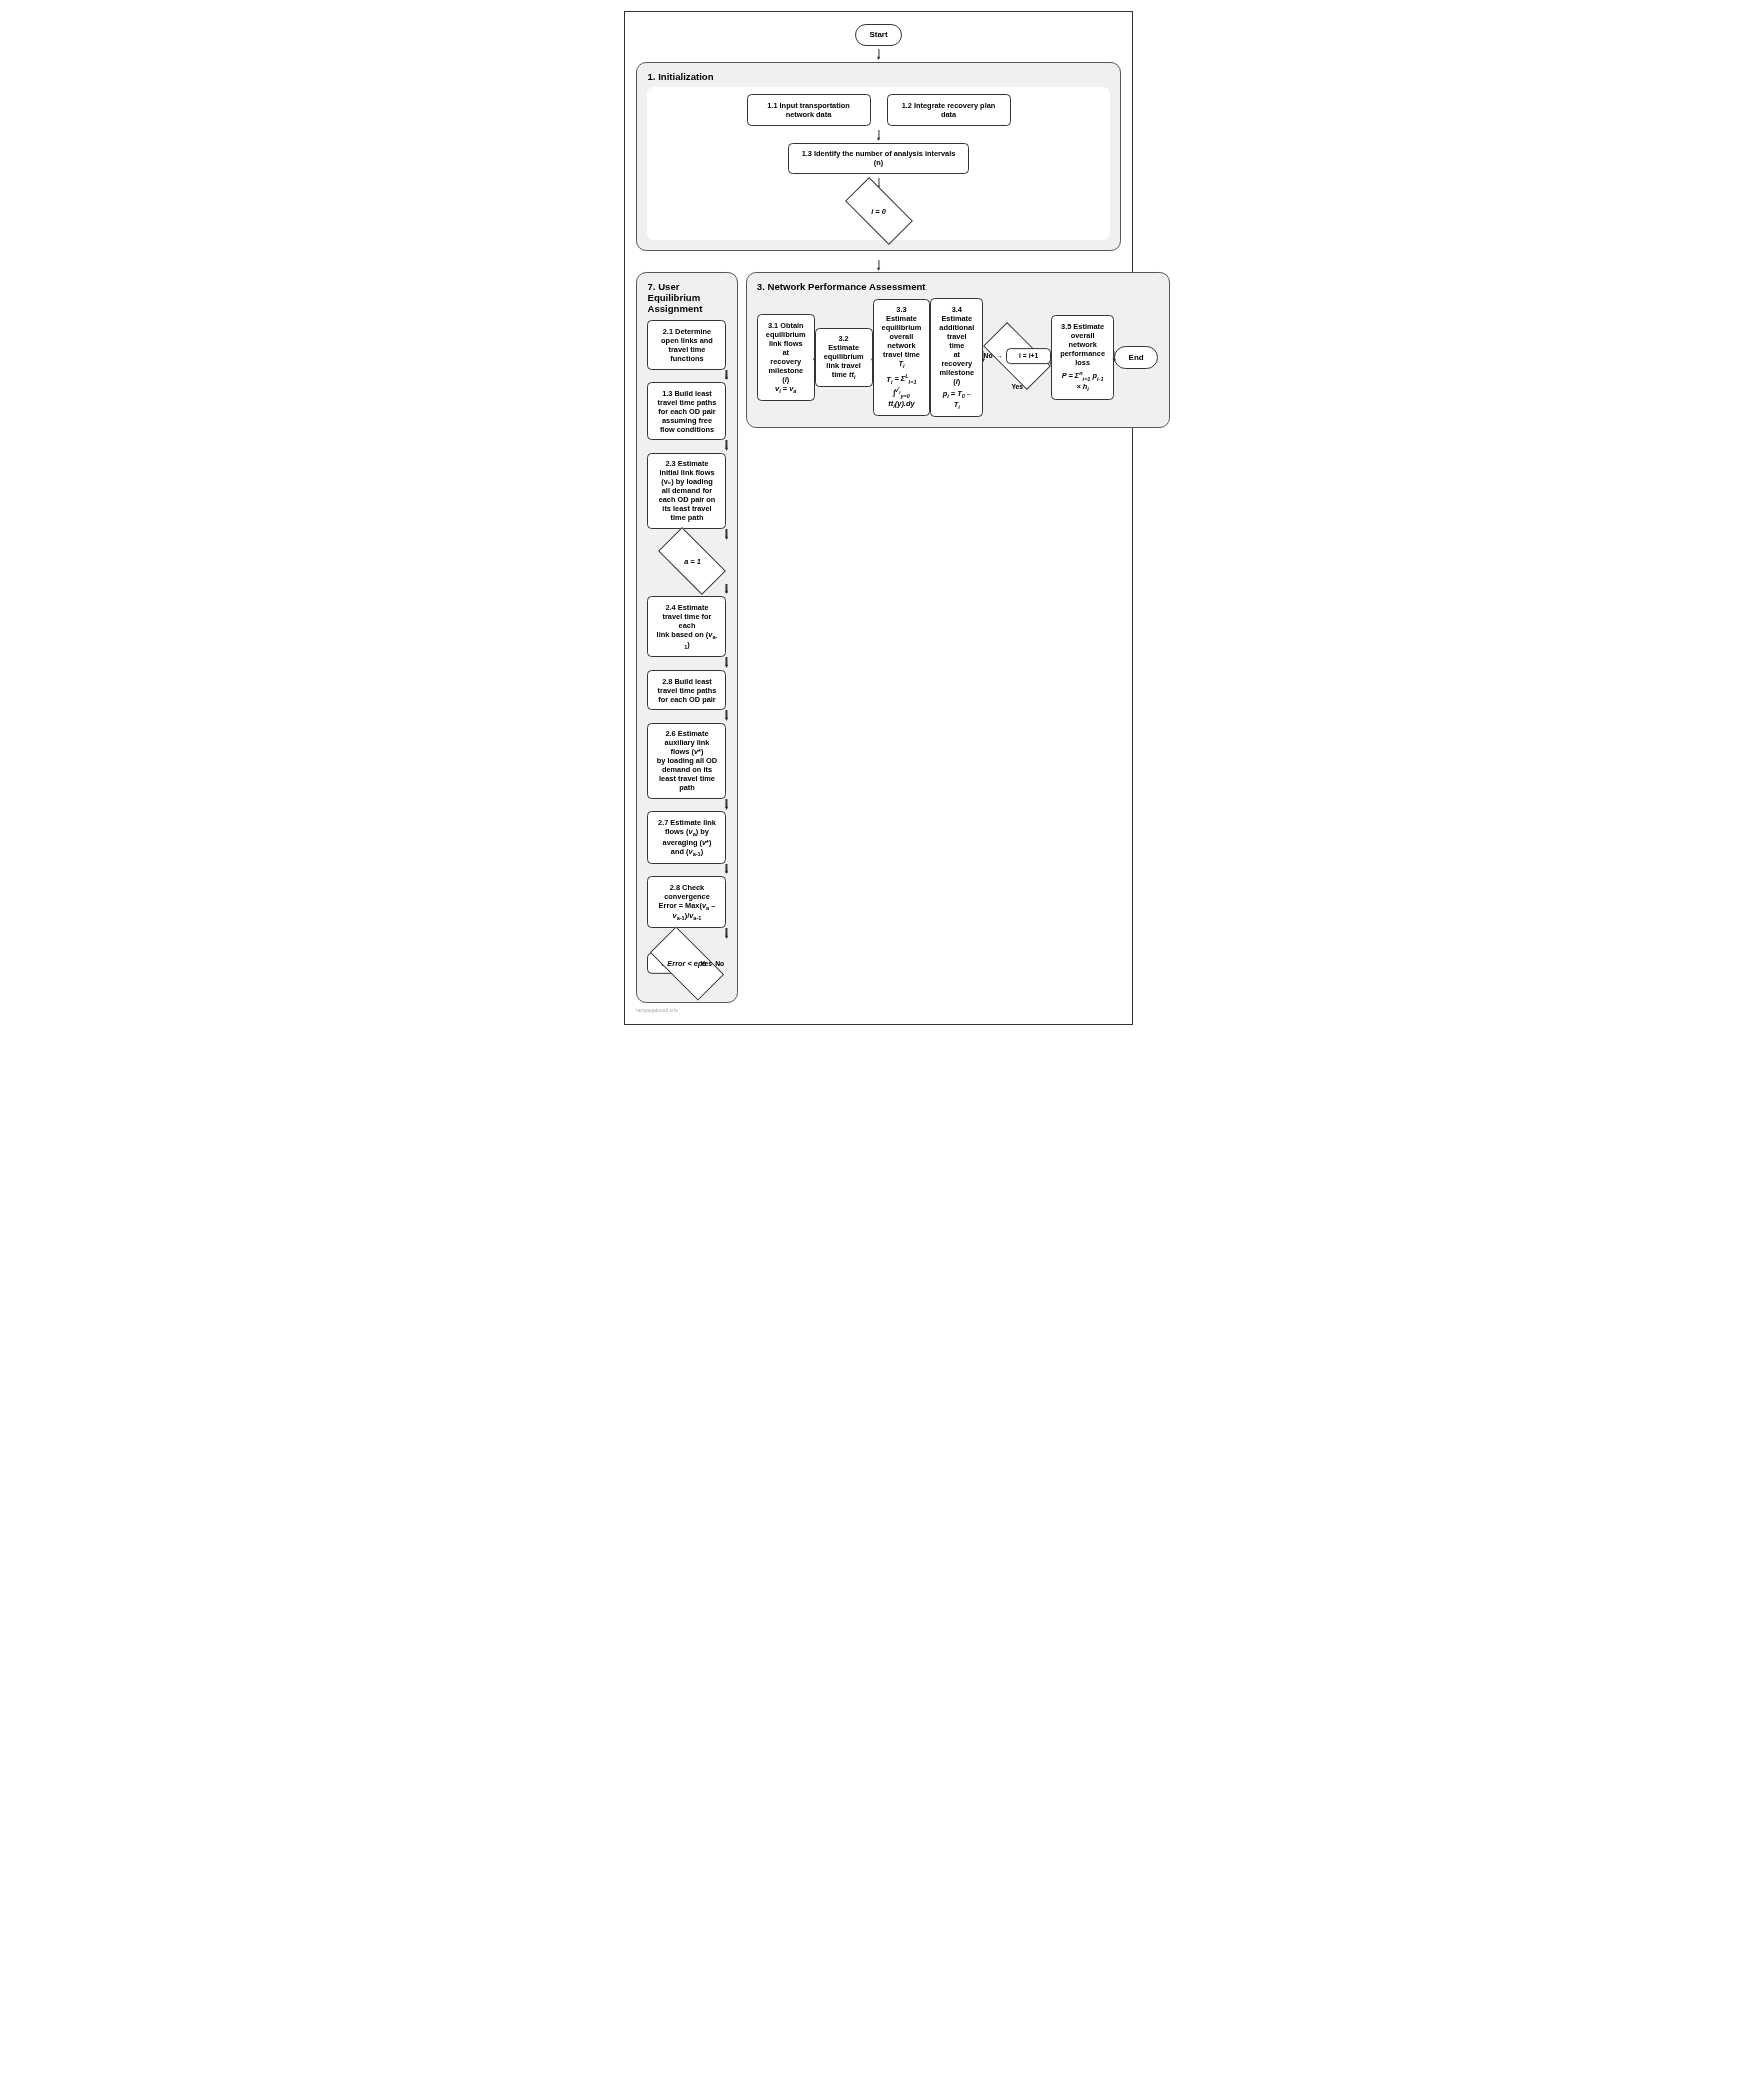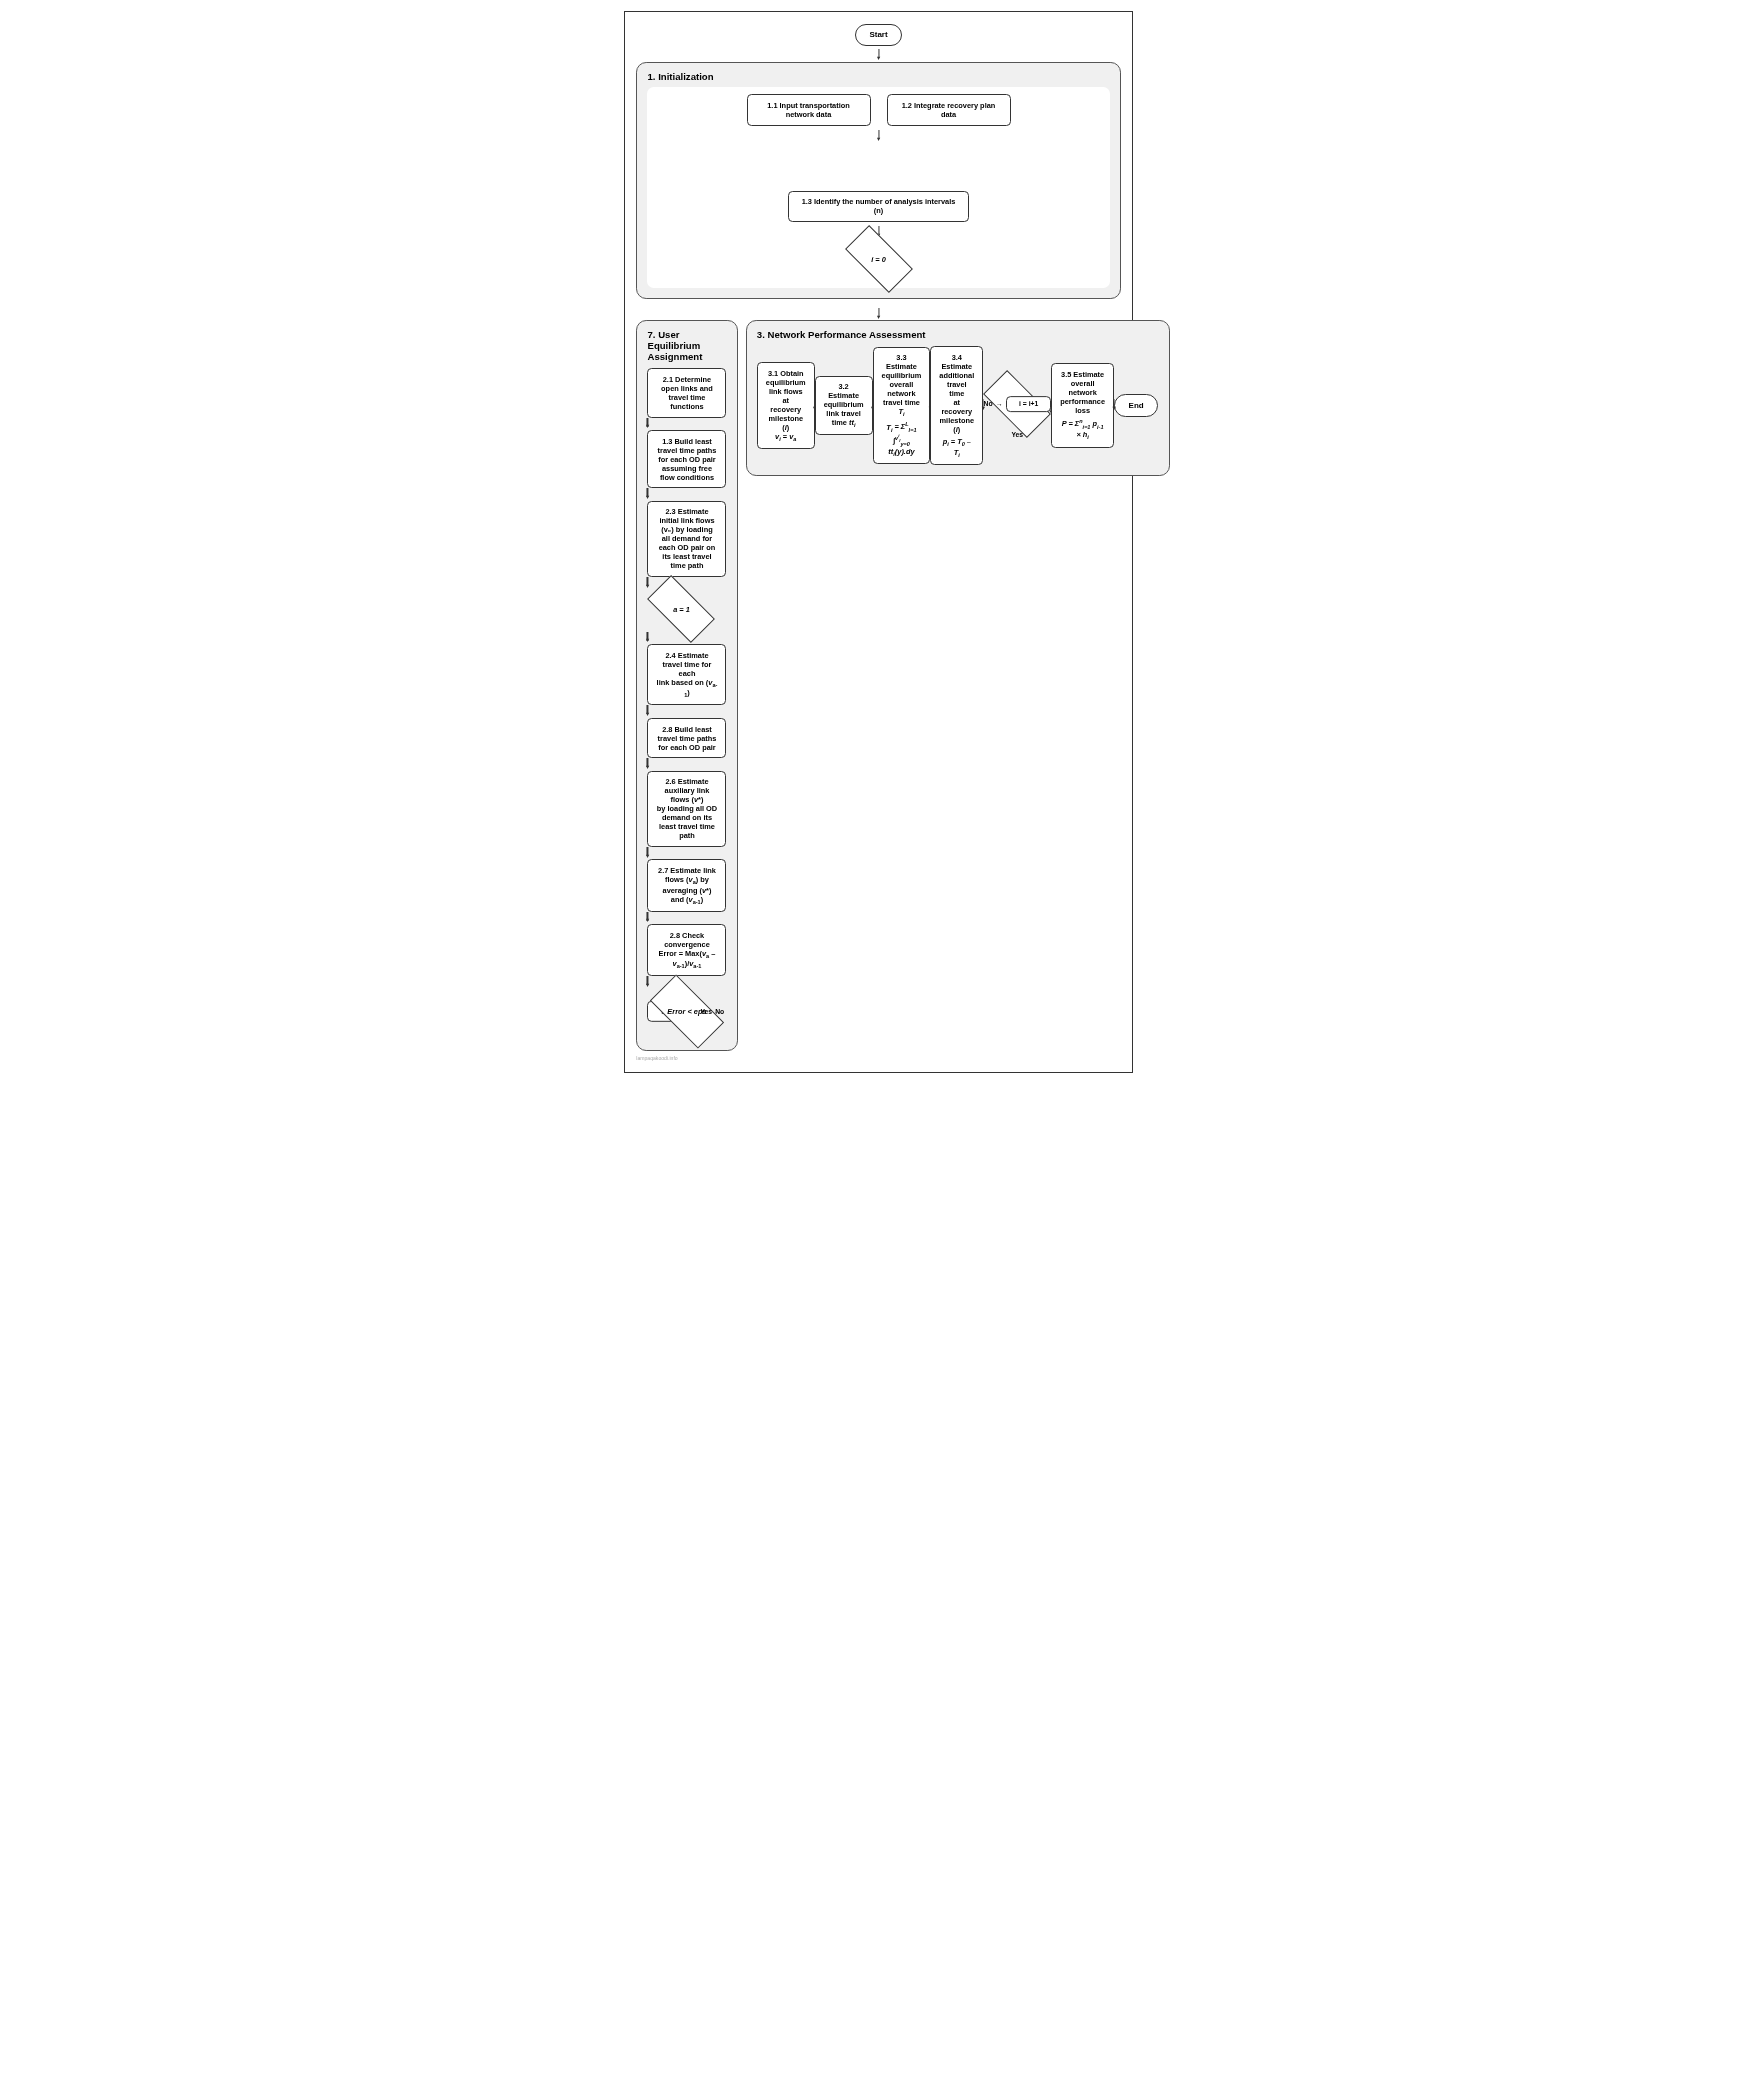--- a/index.html
+++ b/index.html
@@ -187,21 +187,21 @@
 network data</span>
         </div>
         <div class="box init-box">
           <span>1.2  Integrate recovery plan
 data</span>
         </div>
       </div>
       <div class="arrow-down"></div>
 
       <div class="init-center-box">
-        <div class="box" style="width:181px;margin-top:48px;">
+        <div class="box" style="width:181px;">
           <span>1.3  Identify the number of
 analysis intervals (n)</span>
         </div>
       </div>
       <div class="arrow-down"></div>
 
       <div style="display:flex;justify-content:center;margin-bottom:2.3px;">
         <div style="position:relative;width:68px;height:40px;display:flex;align-items:center;justify-content:center;">
           <div class="diamond"></div>
           <div class="diamond-text">i = 0</div>
@@ -209,21 +209,21 @@
       </div>
     </div>
   </div>
 
   <div class="arrow-down"></div>
 
   <div class="bottom-sections">
 
     <div class="section-panel left-section">
       <div class="section-title">7.   User Equilibrium Assignment</div>
-      <div style="display:flex;flex-direction:column;align-items:flex-start;width:100%;">
+      <div style="display:flex;flex-direction:column;align-items:flex-end;width:100%;">
 
         <div class="box flow-box">
           <span>2.1  Determine open links and travel
 time functions</span>
         </div>
         <div class="arrow-down"></div>
 
         <div class="box flow-box">
           <span>1.3  Build least travel time paths for
 each OD pair assuming free flow

